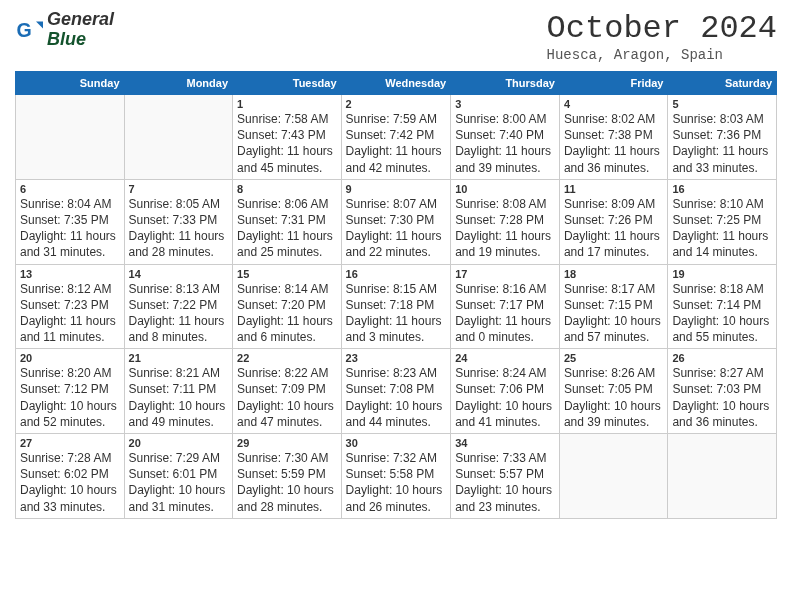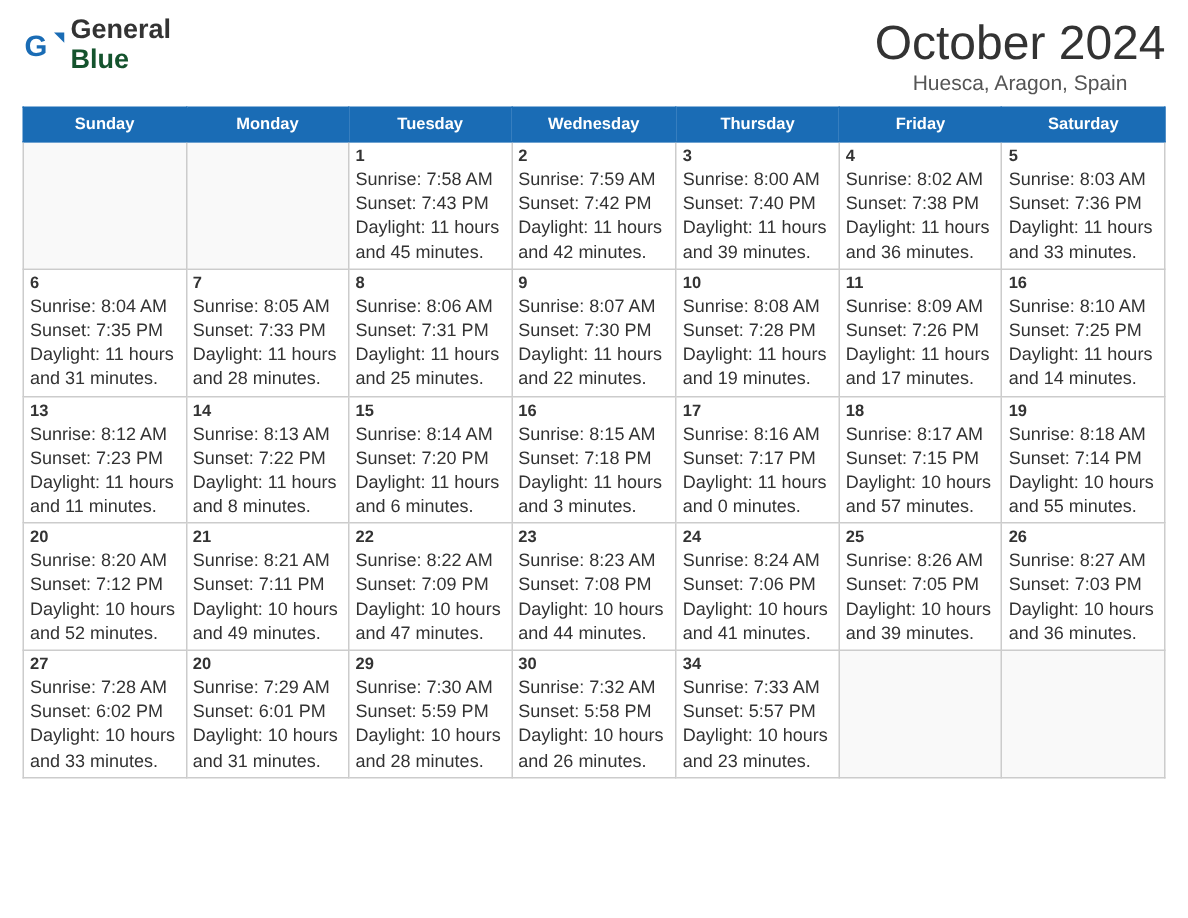--- a/index.html
+++ b/index.html
@@ -24,49 +24,51 @@
     }
     .logo {
       display: flex;
       align-items: center;
       gap: 4px;
     }
     .logo-text {
       font-size: 18px;
       font-weight: bold;
       line-height: 1.1;
+      font-style: italic;
     }
     .logo-general { color: #333; }
     .logo-blue { color: #14532d; }
     .logo-icon {
       width: 28px;
       height: 28px;
     }
     .title-block {
-      text-align: center;
+      text-align: left;
+      font-family: Liberation Mono, monospace;
     }
     .month-title {
       font-size: 32px;
       color: #333;
       font-weight: normal;
     }
     .location {
       font-size: 14px;
       color: #555;
     }
     .calendar {
       width: 100%;
       border-collapse: collapse;
       font-size: 10px;
     }
     .calendar th {
       background: #1a6cb5;
       color: #fff;
       padding: 5px 4px;
-      text-align: center;
+      text-align: right;
       font-size: 11px;
       font-weight: bold;
       border: 1px solid #1a6cb5;
     }
     .calendar td {
       border: 1px solid #ccc;
       vertical-align: top;
       padding: 3px 4px;
       width: 113px;
       height: 78px;

